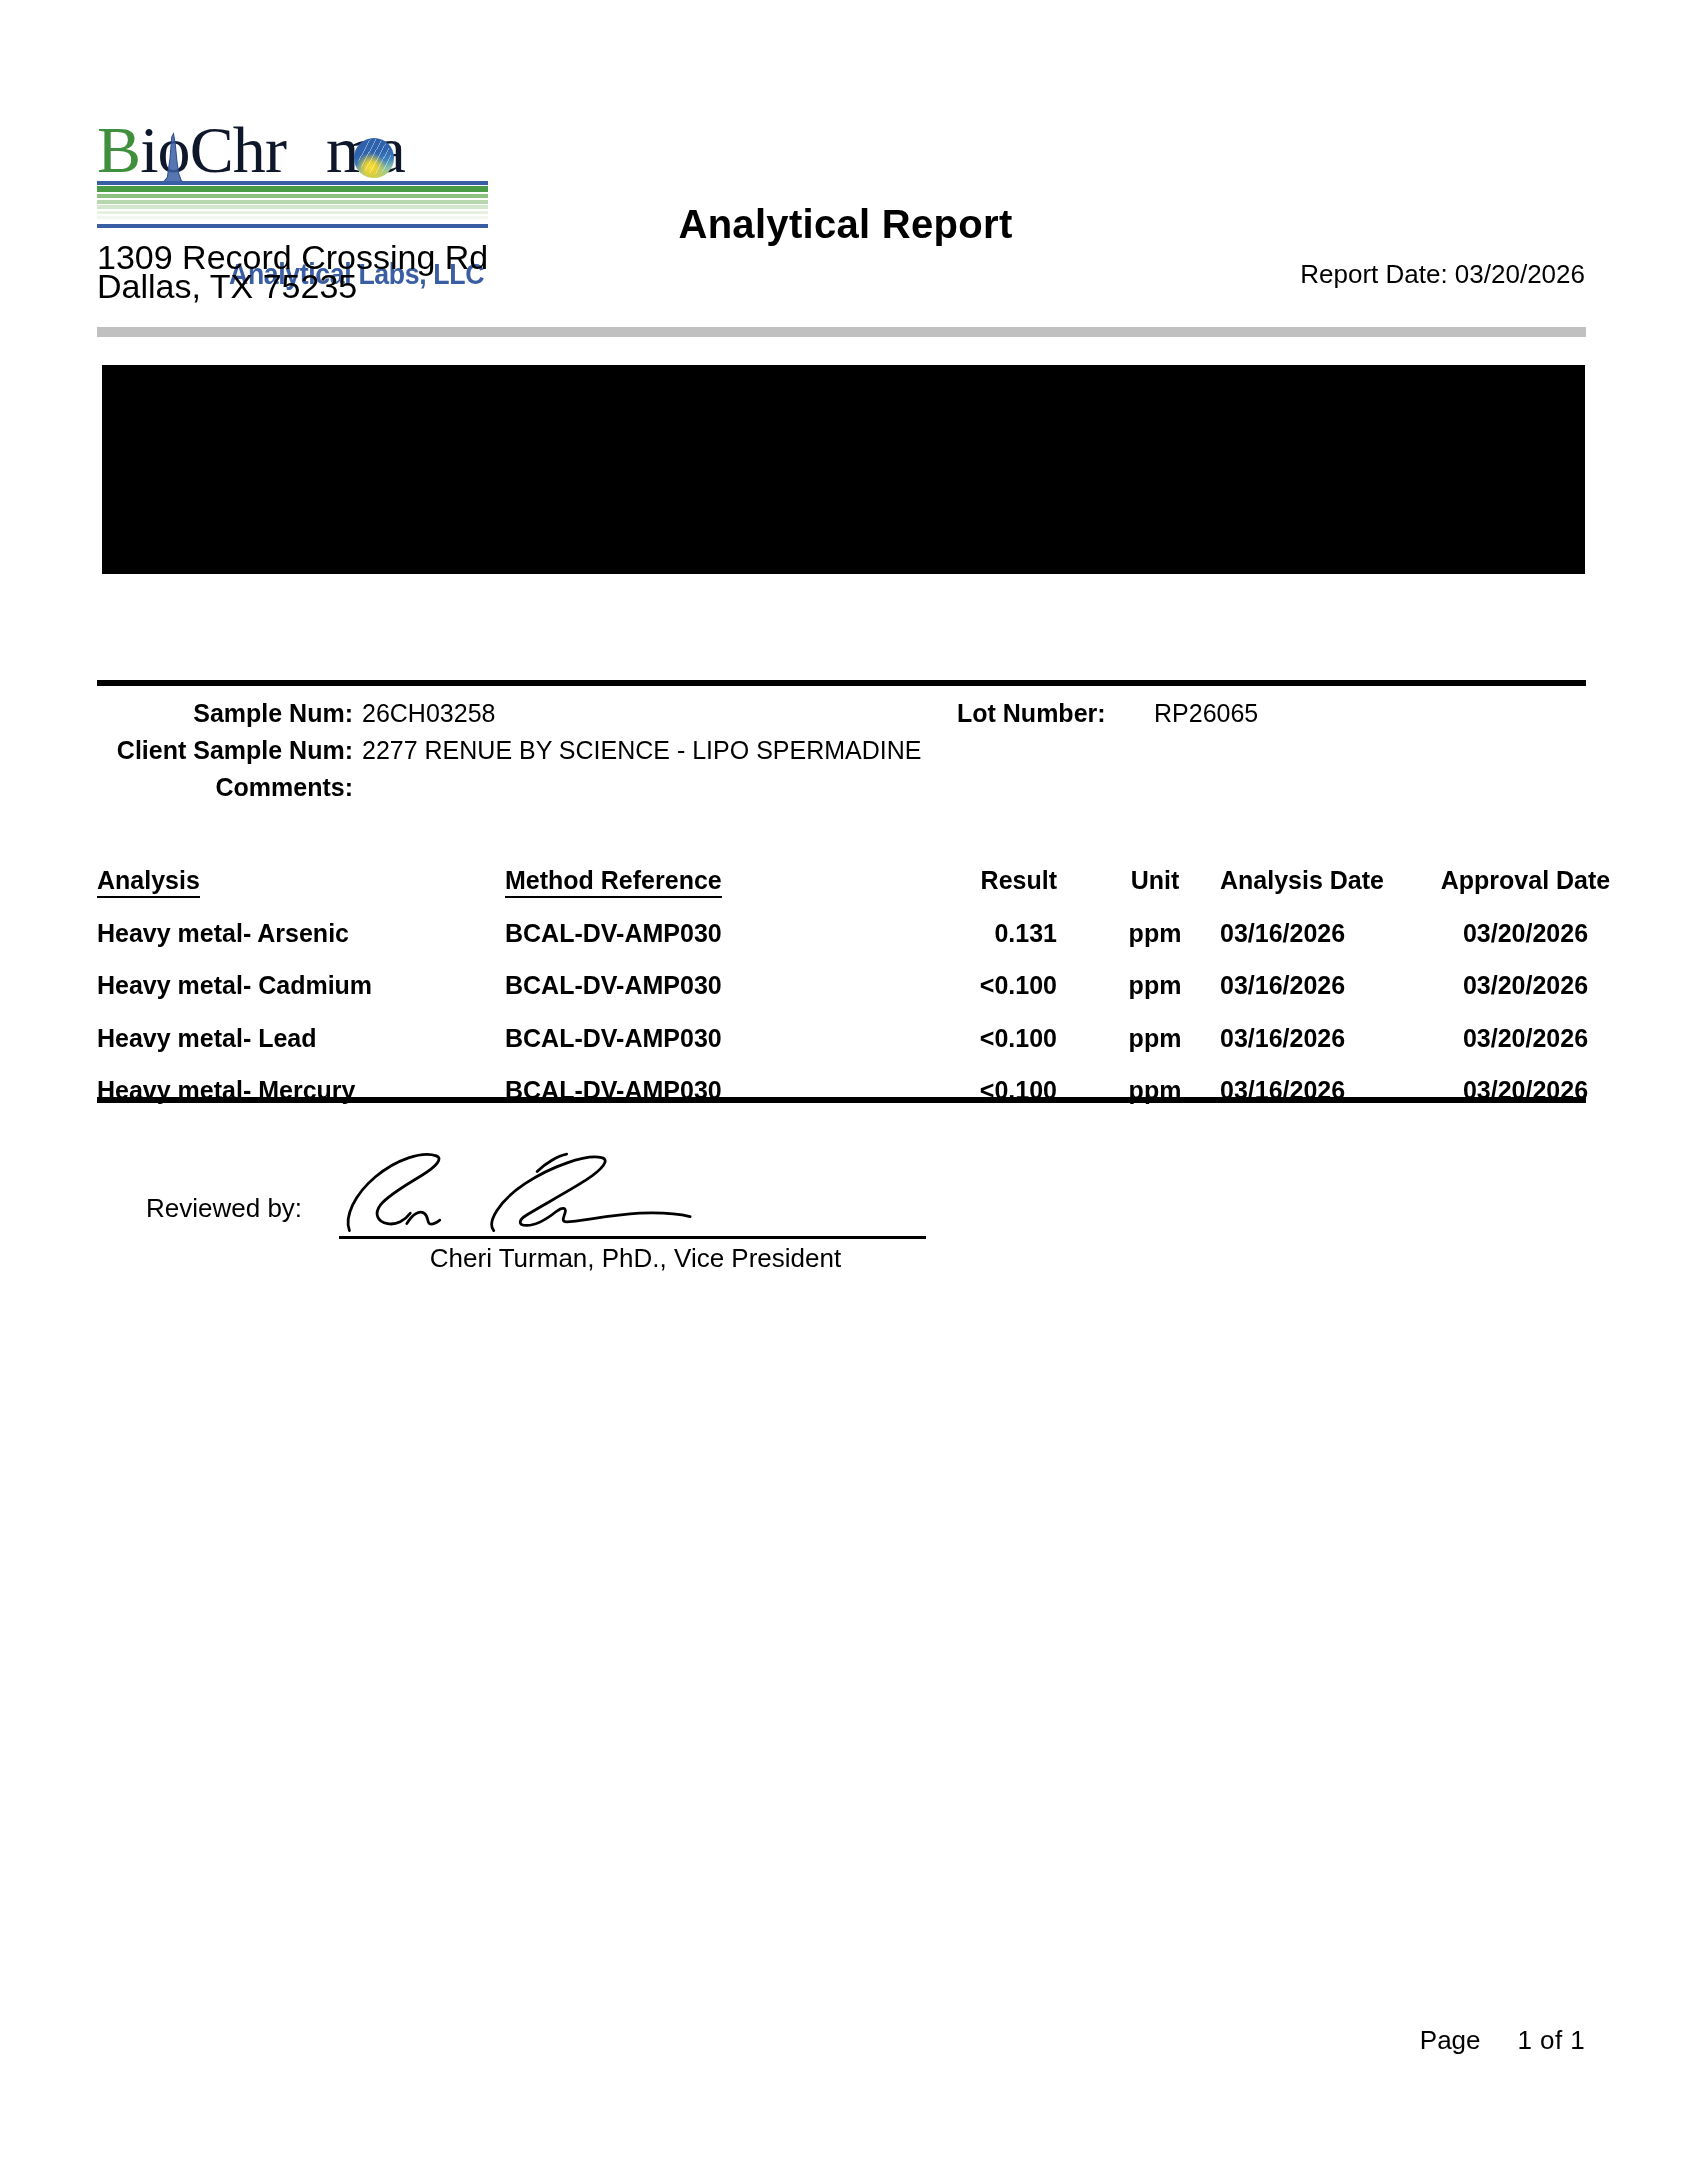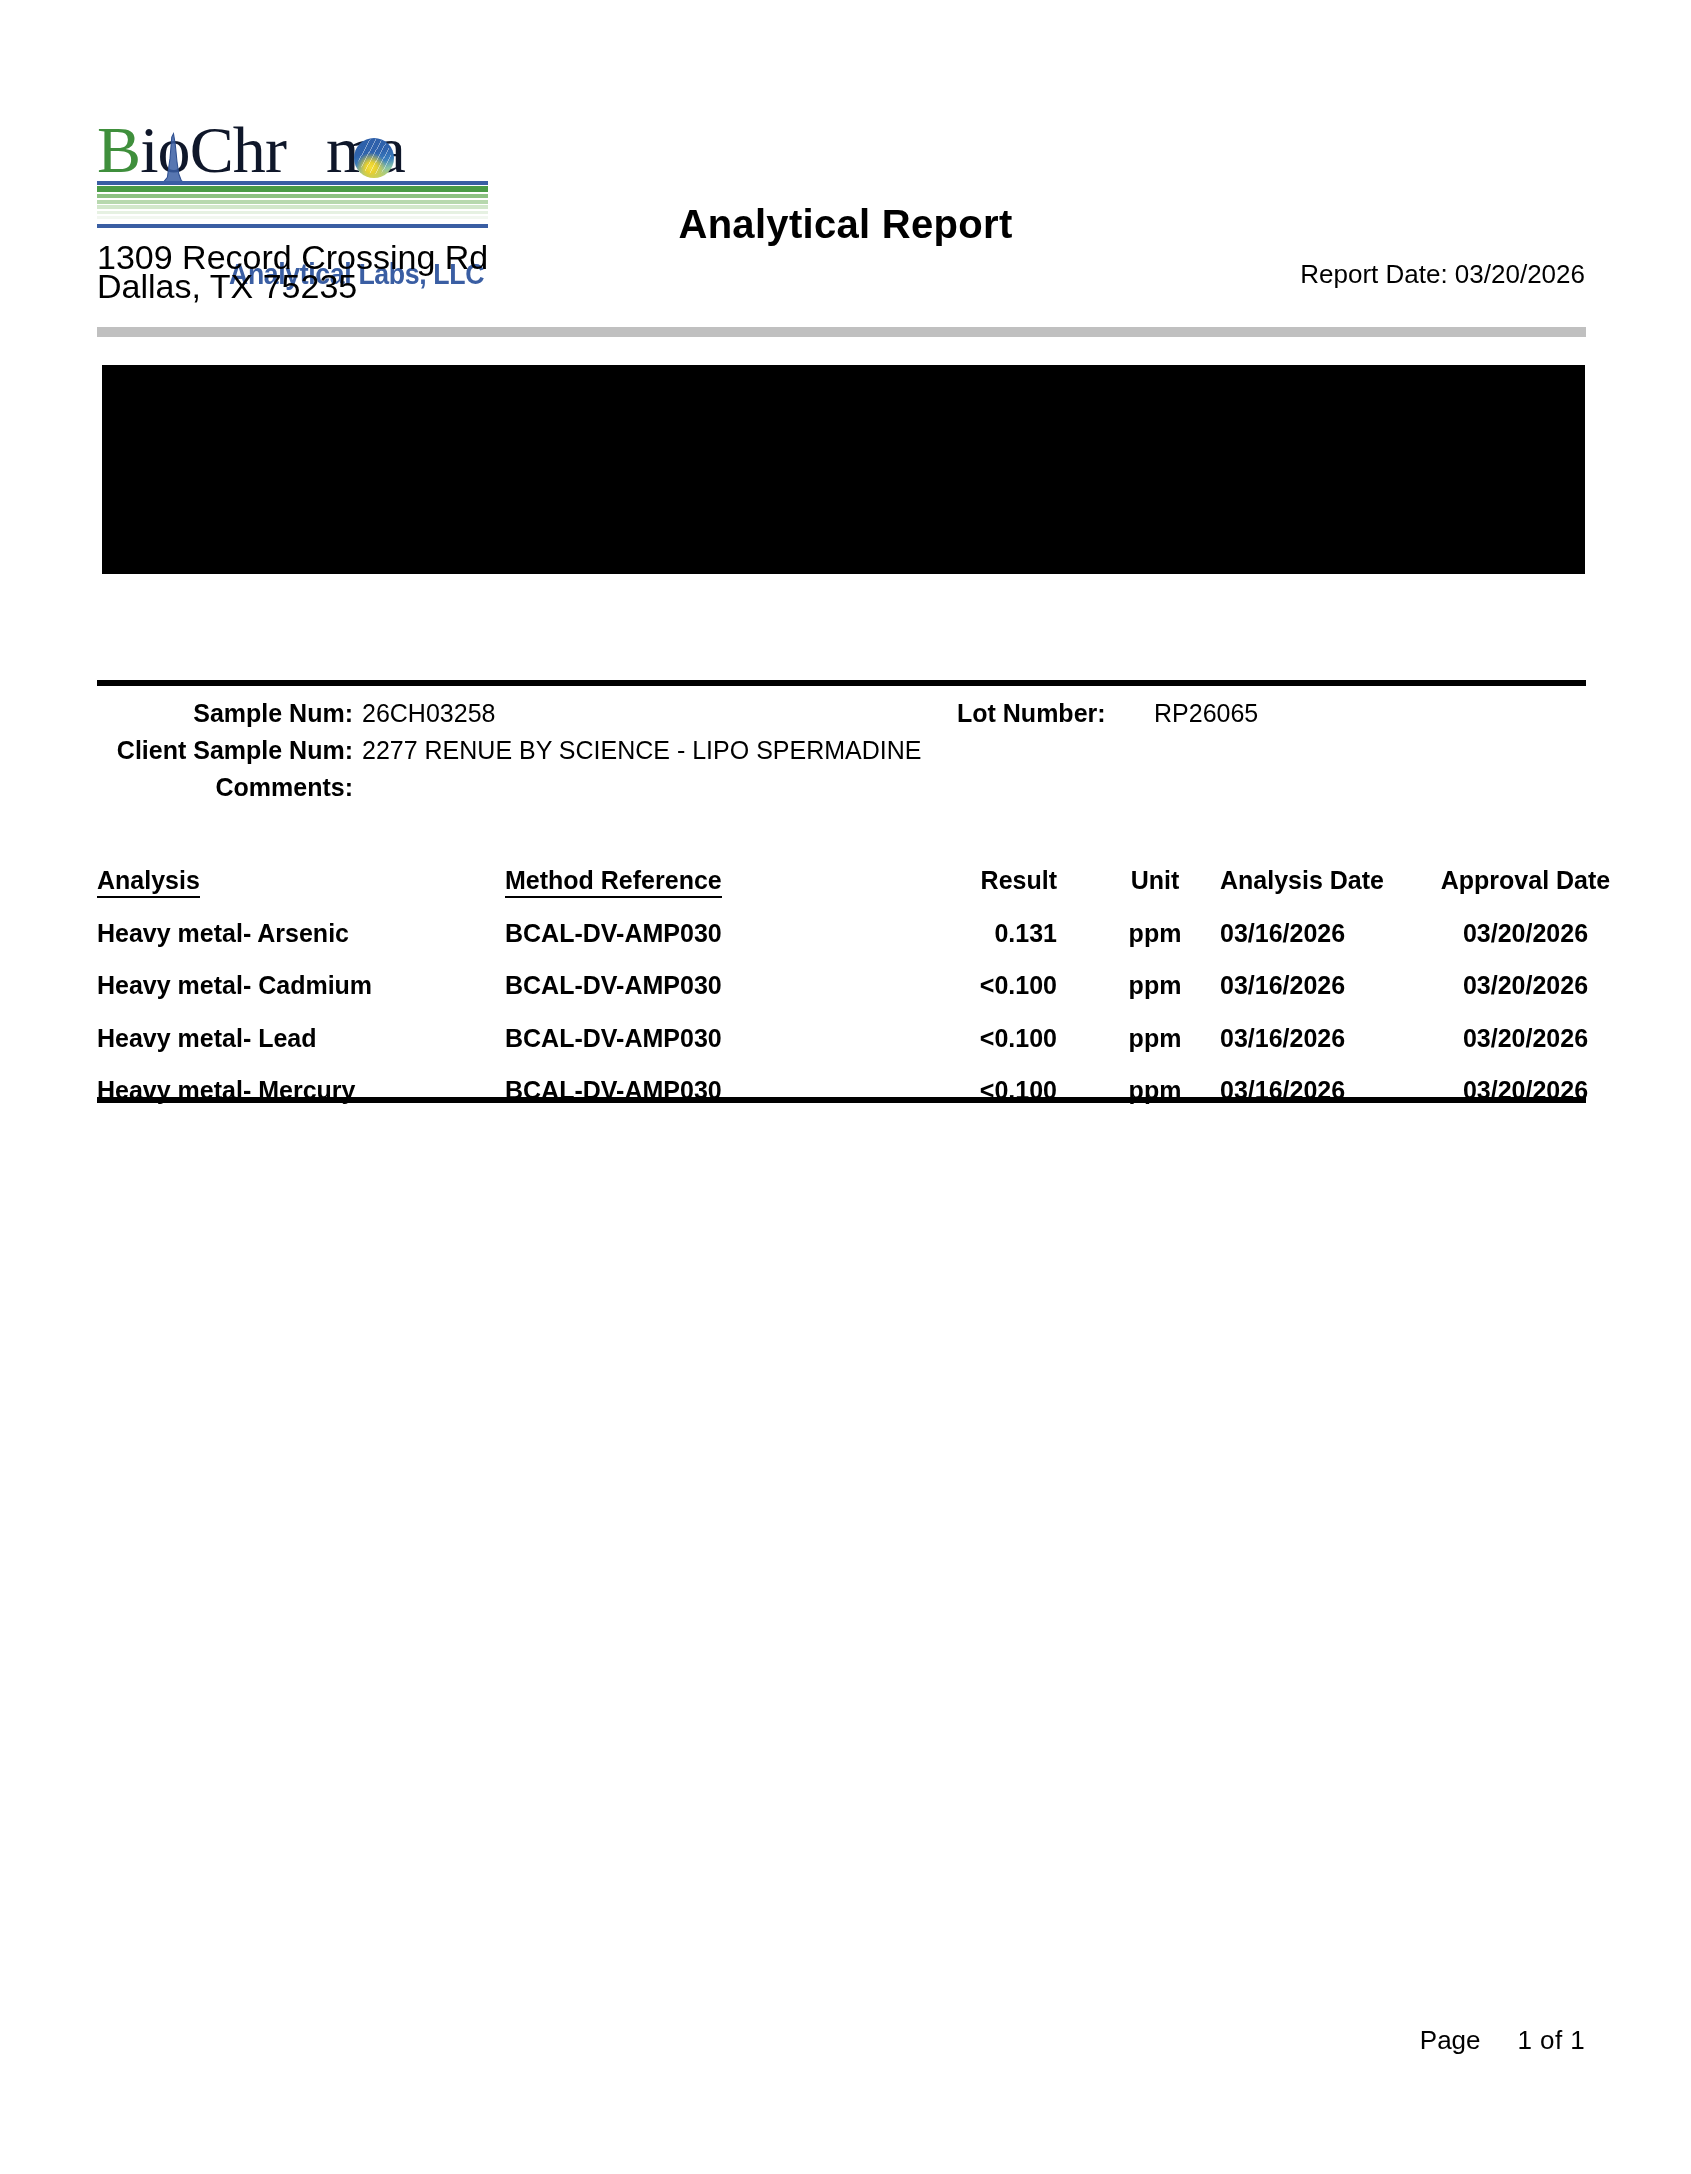--- a/index.html
+++ b/index.html
@@ -415,19 +415,40 @@
           <td class="col-unit">ppm</td>
           <td class="col-adate">03/16/2026</td>
           <td class="col-apdate">03/20/2026</td>
         </tr>
       </tbody>
     </table>
   </div>
 
   <div class="rule-thick-bottom"></div>
 
+  <div class="signature-area">
+    <div class="reviewed-label">Reviewed by:</div>
+
+    <div class="sig-svg">
+      <svg width="365" height="103" viewBox="0 0 420 118">
+        <g fill="none" stroke="#000000" stroke-width="3.2" stroke-linecap="round" stroke-linejoin="round">
+          <path d="M12,104 C6,88 18,62 42,42 C66,22 96,12 112,18 C120,21 112,30 96,40
+                   C78,51 58,62 48,74 C40,84 44,94 56,96 C66,98 76,92 82,84"></path>
+          <path d="M78,96 C84,86 92,80 98,84 C103,87 101,94 104,96 C107,98 112,95 116,92"></path>
+          <path d="M178,104 C170,94 184,70 214,50 C244,30 284,16 302,20
+                   C312,22 304,33 284,46 C262,60 232,76 216,86 C206,92 206,98 216,98
+                   C226,98 240,90 250,82 C258,76 262,78 260,84 C258,90 256,94 262,94
+                   C276,94 310,86 346,84 C372,83 392,85 404,88"></path>
+          <path d="M228,36 C238,26 252,18 262,16"></path>
+        </g>
+      </svg>
+    </div>
+
+    <div class="sig-line"></div>
+    <div class="sig-name">Cheri Turman, PhD., Vice President</div>
+  </div>
 
   <div class="footer">
     <span class="pg-label">Page</span><span class="pg-num">1 of 1</span>
   </div>
 
 </div>
 
 
 </body></html>

